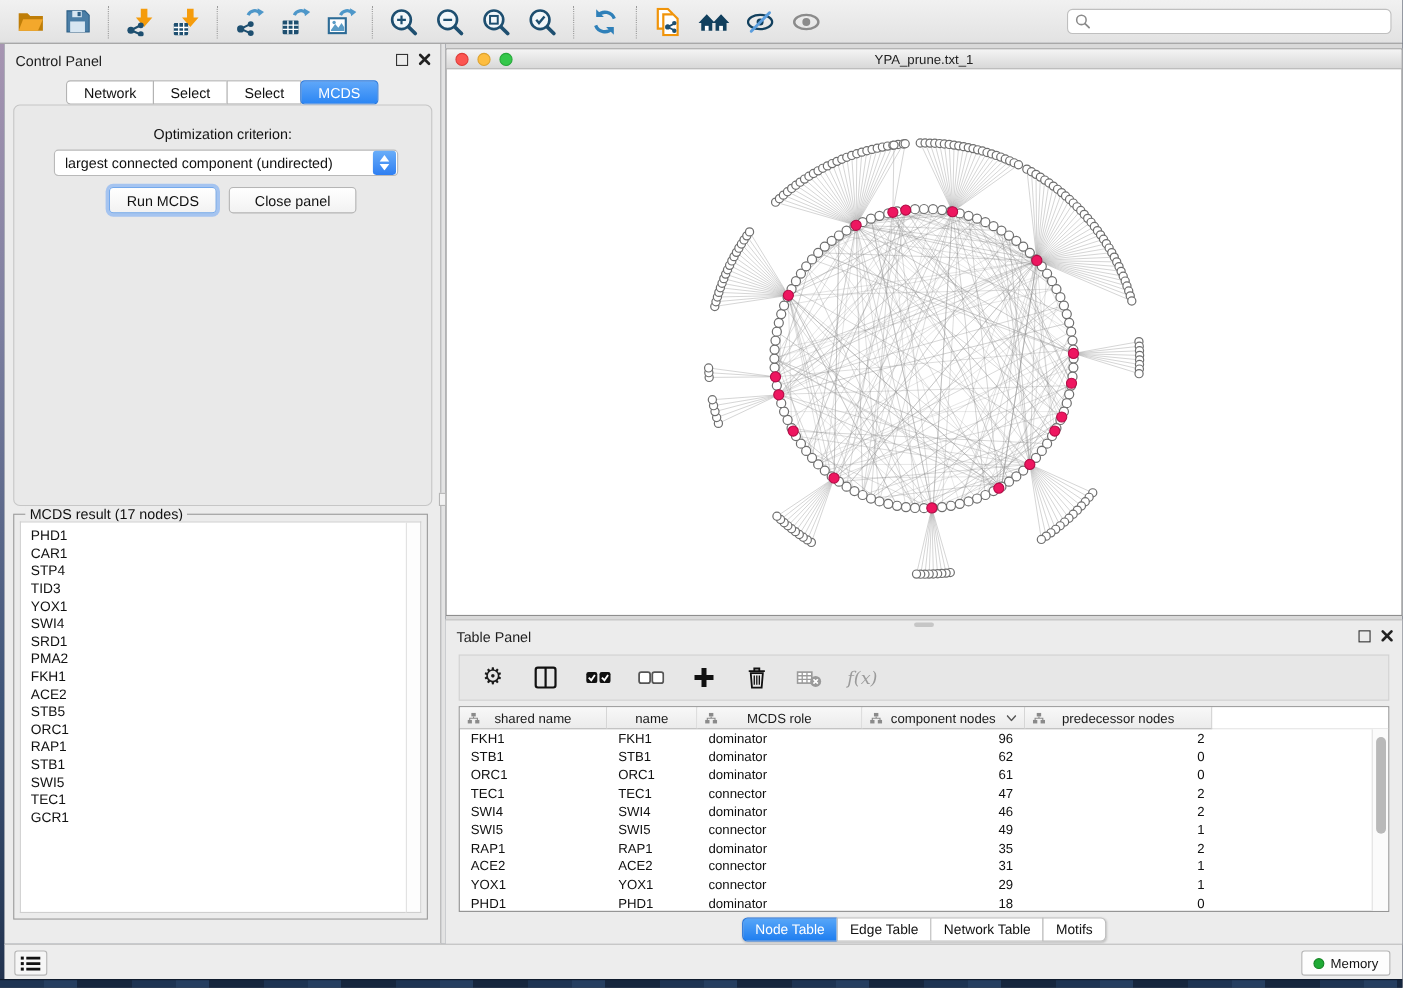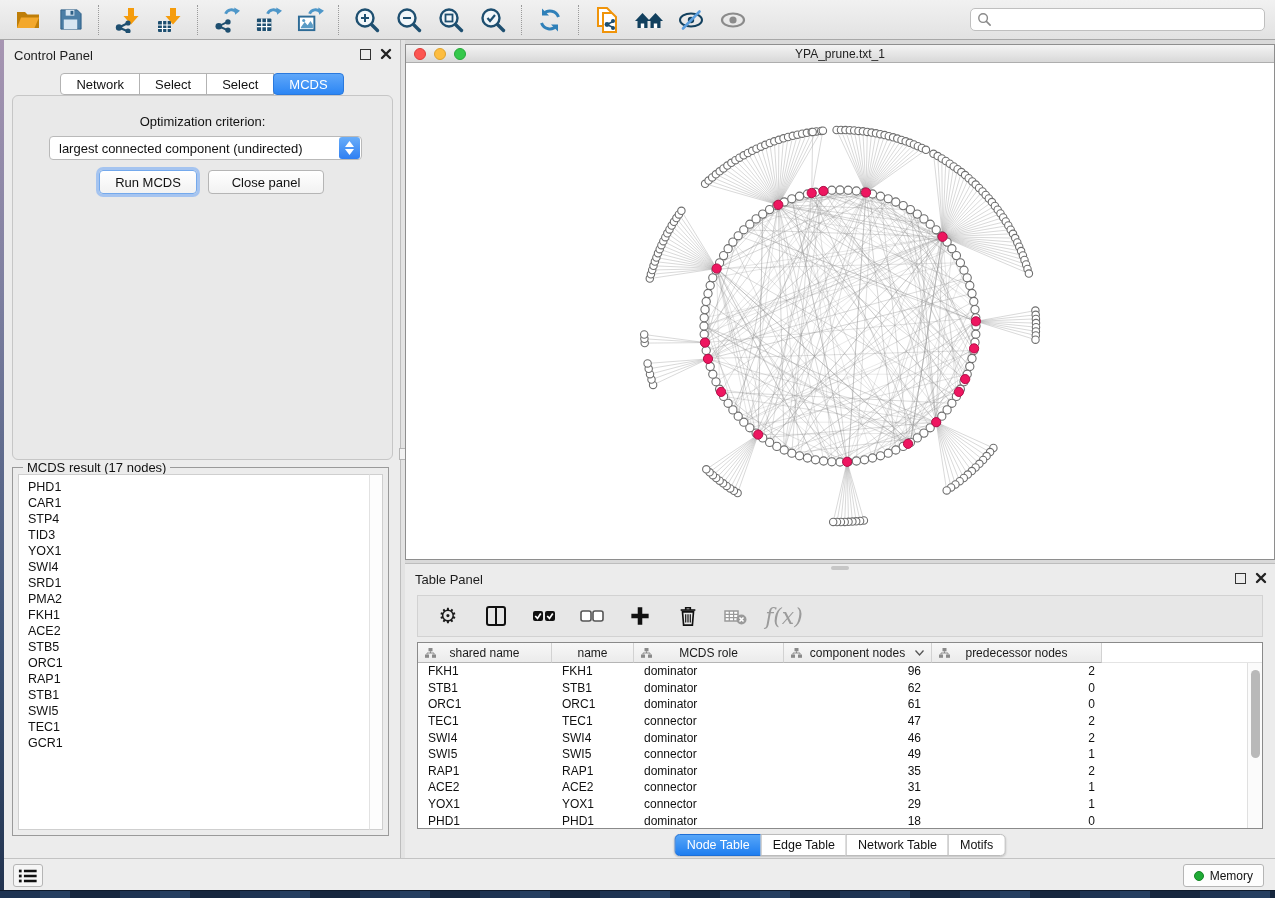--- a/index.html
+++ b/index.html
@@ -74,21 +74,21 @@
   #net-svg { display:block; }
 
   
   #table-panel { position:absolute; left:0; top:523px; width:870px; height:295px; background:#ececec; border-top:1px solid #bdbdbd; }
   .tp-grip { position:absolute; left:50%; top:2px; width:18px; height:4px; margin-left:-9px; background:#c6c6c6; border-radius:2px; }
   .tp-header { position:relative; height:28px; }
   .tp-toolbar { position:absolute; left:12px; top:31px; width:846px; height:42px; background:#e7e7e7;
     border:1px solid #d2d2d2; display:flex; align-items:center; gap:24px; padding-left:18px; }
   .tp-tbtn { display:flex; align-items:center; justify-content:center; width:24px; height:24px; }
   .gear-glyph { font-size:21px; color:#1b1b1b; line-height:22px; }
-  .fx-glyph { font-family:"DejaVu Serif", serif; font-style:italic; font-size:22px; color:#9b9b9b; }
+  .fx-glyph { font-family:"DejaVu Serif", serif; font-style:italic; font-size:16px; color:#9b9b9b; }
   .tp-table { position:absolute; left:12px; top:78px; width:846px; height:187px; background:#fff; border:1px solid #8a8a8a; }
   .thead { display:flex; height:20px; }
   .hcell { position:relative; background:linear-gradient(#f8f8f8,#ebebeb); border-right:1px solid #d2d2d2;
     border-bottom:1px solid #b5b5b5; display:flex; align-items:center; justify-content:center; font-size:12px; color:#1a1a1a; }
   .hcell .sort-ic { position:absolute; left:7px; top:5px; }
   .hcell .chev { position:absolute; right:7px; top:7px; }
   .hfill { flex:1; border-bottom:1px solid #e4e4e4; background:#fff; }
   .tbody { position:absolute; left:0; top:20px; right:15px; bottom:0; overflow:hidden; }
   .trow { display:flex; height:16.6px; }
   .tcell { font-size:12px; color:#101010; display:flex; align-items:center; }

